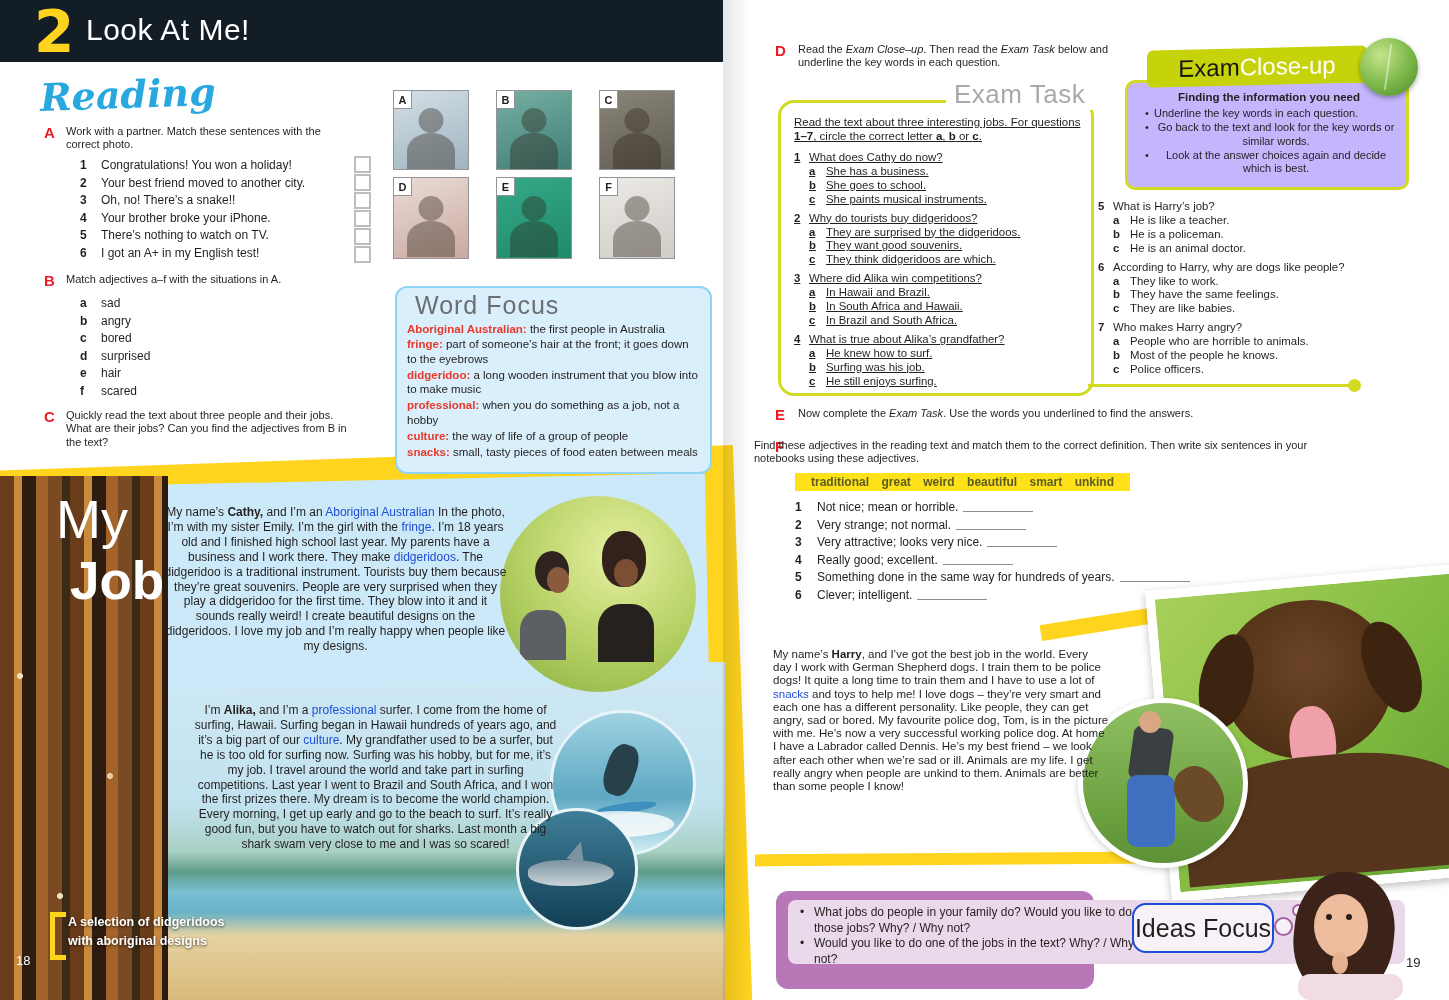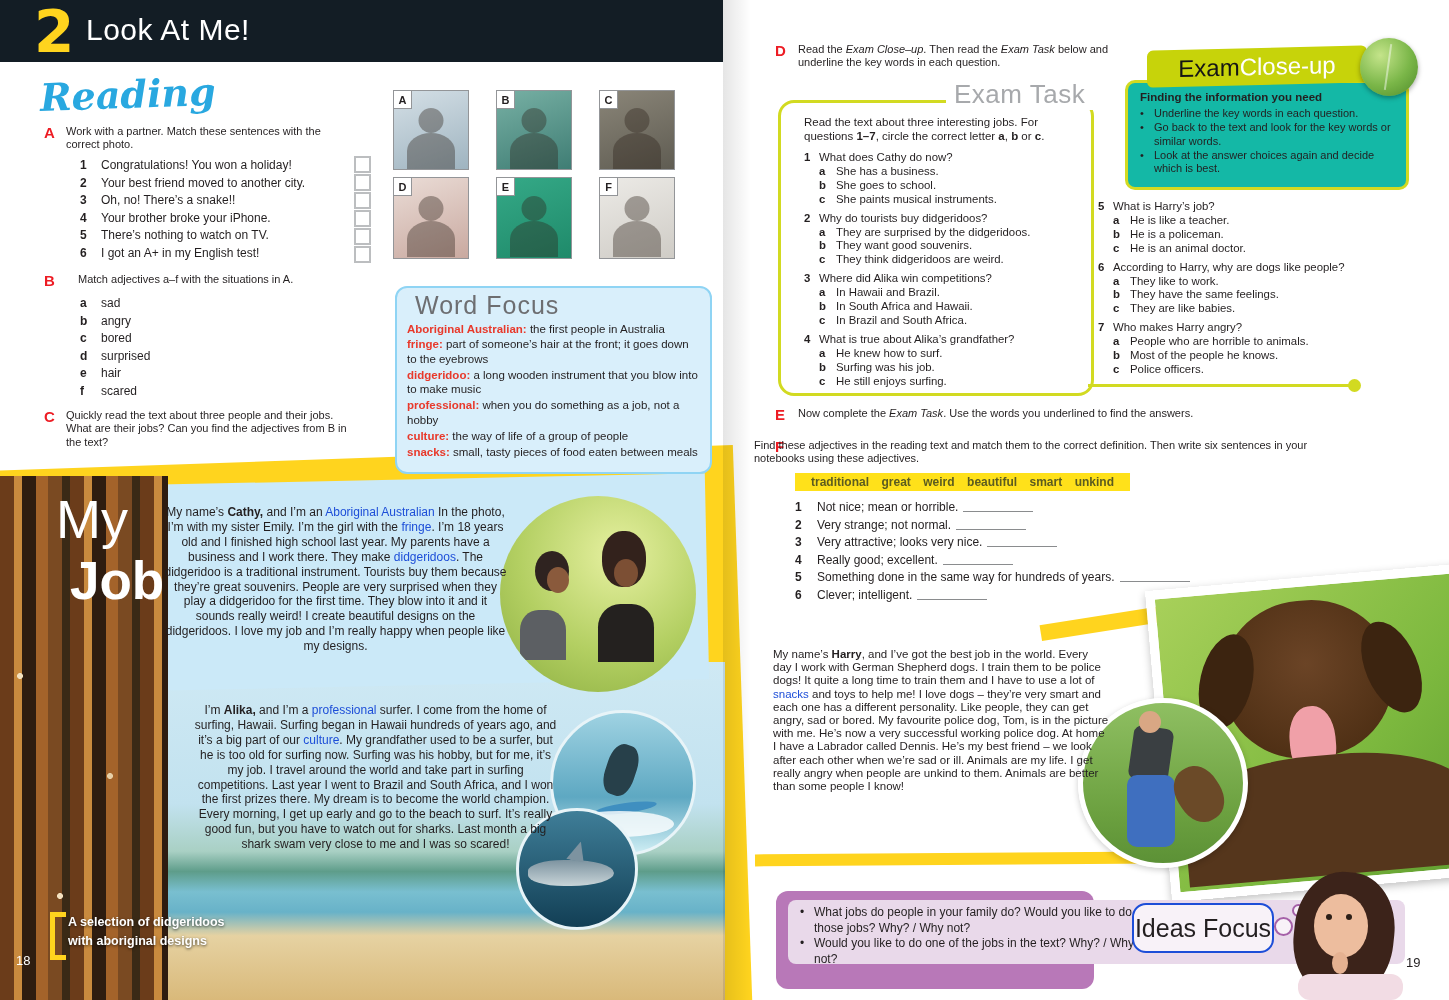--- a/index.html
+++ b/index.html
@@ -53,31 +53,31 @@
   .circ{position:absolute;border-radius:50%;overflow:hidden;}
   .story{z-index:6;text-align:center;font-size:12px;line-height:14.9px;}
   .caption{z-index:7;color:#fff;font-weight:700;font-size:12.5px;line-height:1.5;text-shadow:0 1px 3px rgba(0,0,0,.7);}
   .bracket{position:absolute;width:11px;height:38px;border-left:5px solid #ffd41e;border-top:5px solid #ffd41e;
            border-bottom:5px solid #ffd41e;z-index:7;}
   .pgnum{font-size:13px;z-index:8;}
   
   .gutter{left:723px;top:0;width:28px;height:1000px;background:linear-gradient(90deg,rgba(0,0,0,.10),rgba(0,0,0,0));z-index:9;}
   .et-title{left:946px;top:79px;font-size:26px;color:#a7a9ac;letter-spacing:.5px;background:#fff;padding:0 8px;z-index:3;}
   .et-box{left:778px;top:100px;width:310px;height:290px;border:3px solid #d2da21;border-radius:16px;background:#fff;z-index:2;}
-  .et-inner{padding:12px 8px 0 23px;}
+  .et-inner{padding:12px 8px 0 13px;text-decoration:underline;}
   .et-intro{font-size:11.5px;line-height:1.26;margin-bottom:7px;}
   .q{font-size:11.4px;line-height:13.9px;margin-bottom:5px;}
   .q-head{display:flex;}
   .qn{font-weight:700;width:15px;flex:none;}
   .opt{display:flex;padding-left:15px;}
   .ol{font-weight:700;width:17px;flex:none;}
   .qcol2{left:1098px;top:200px;width:285px;z-index:2;}
   .et-line{left:1088px;top:384px;width:264px;height:3px;background:#d2da21;z-index:2;}
   .et-dot{left:1348px;top:379px;width:13px;height:13px;border-radius:50%;background:#d2da21;z-index:2;}
-  .ecu-box{left:1125px;top:80px;width:278px;height:104px;border:3px solid #d2da21;border-radius:10px;background:#14b8a6;z-index:2;}
+  .ecu-box{left:1125px;top:80px;width:278px;height:104px;border:3px solid #d2da21;border-radius:10px;background:#c4b5fd;z-index:2;text-align:center;}
   .ecu-band{left:1147px;top:48px;width:220px;height:37px;background:#c7d30a;border-radius:6px;transform:skewY(-1.4deg);
             display:flex;align-items:center;justify-content:center;font-size:24px;z-index:4;}
   .leaf{left:1360px;top:38px;width:58px;height:58px;border-radius:50%;z-index:5;
         background:radial-gradient(circle at 35% 30%,#c4e48a,#7ab648 55%,#4e8a2a);box-shadow:0 2px 5px rgba(0,0,0,.35);}
   .leaf::after{content:"";position:absolute;left:46%;top:10%;width:2px;height:80%;background:rgba(255,255,255,.45);transform:rotate(8deg);}
   .ecu-content{padding:7px 8px 0 12px;font-size:11px;line-height:1.27;}
   .ecu-head{font-weight:700;font-size:11.5px;margin-bottom:2px;}
   .bul{display:flex;}
   .bul .d{width:14px;flex:none;}
   .adj-bar{left:795px;top:473px;width:303px;height:18px;background:#ffe11a;display:flex;align-items:center;
@@ -157,21 +157,21 @@
     <div class="tab">D</div>
     </div>
   <div class="tile" style="left:496px;top:177px;width:74px;height:80px;background:linear-gradient(160deg,#35a987,#1f8a6a);">
     <div class="tab">E</div>
     </div>
   <div class="tile" style="left:599px;top:177px;width:74px;height:80px;background:linear-gradient(160deg,#eceae6,#cfccc6);">
     <div class="tab">F</div>
     </div>
 
   <div class="abs sec-letter" style="left:44px;top:272px;">B</div>
-  <div class="abs instr" style="left:78px;top:273px;width:300px;">Match adjectives a–f with the situations in A.</div>
+  <div class="abs instr" style="left:66px;top:273px;width:300px;">Match adjectives a–f with the situations in A.</div>
   <div class="abs" style="left:80px;top:295px;">
     <div class="lrow">
         <span class="n">a</span>
         <span>sad</span>
       </div>
     <div class="lrow">
         <span class="n">b</span>
         <span>angry</span>
       </div>
     <div class="lrow">
@@ -275,21 +275,21 @@
         <div class="opt">
             <span class="ol">a</span>
             <span>They are surprised by the didgeridoos.</span>
           </div>
         <div class="opt">
             <span class="ol">b</span>
             <span>They want good souvenirs.</span>
           </div>
         <div class="opt">
             <span class="ol">c</span>
-            <span>They think didgeridoos are weird.</span>
+            <span>They think didgeridoos are which.</span>
           </div>
       </div>
       <div class="q">
         <div class="q-head">
             <span class="qn">3</span>
             <span>Where did Alika win competitions?</span>
           </div>
         <div class="opt">
             <span class="ol">a</span>
             <span>In Hawaii and Brazil.</span>

